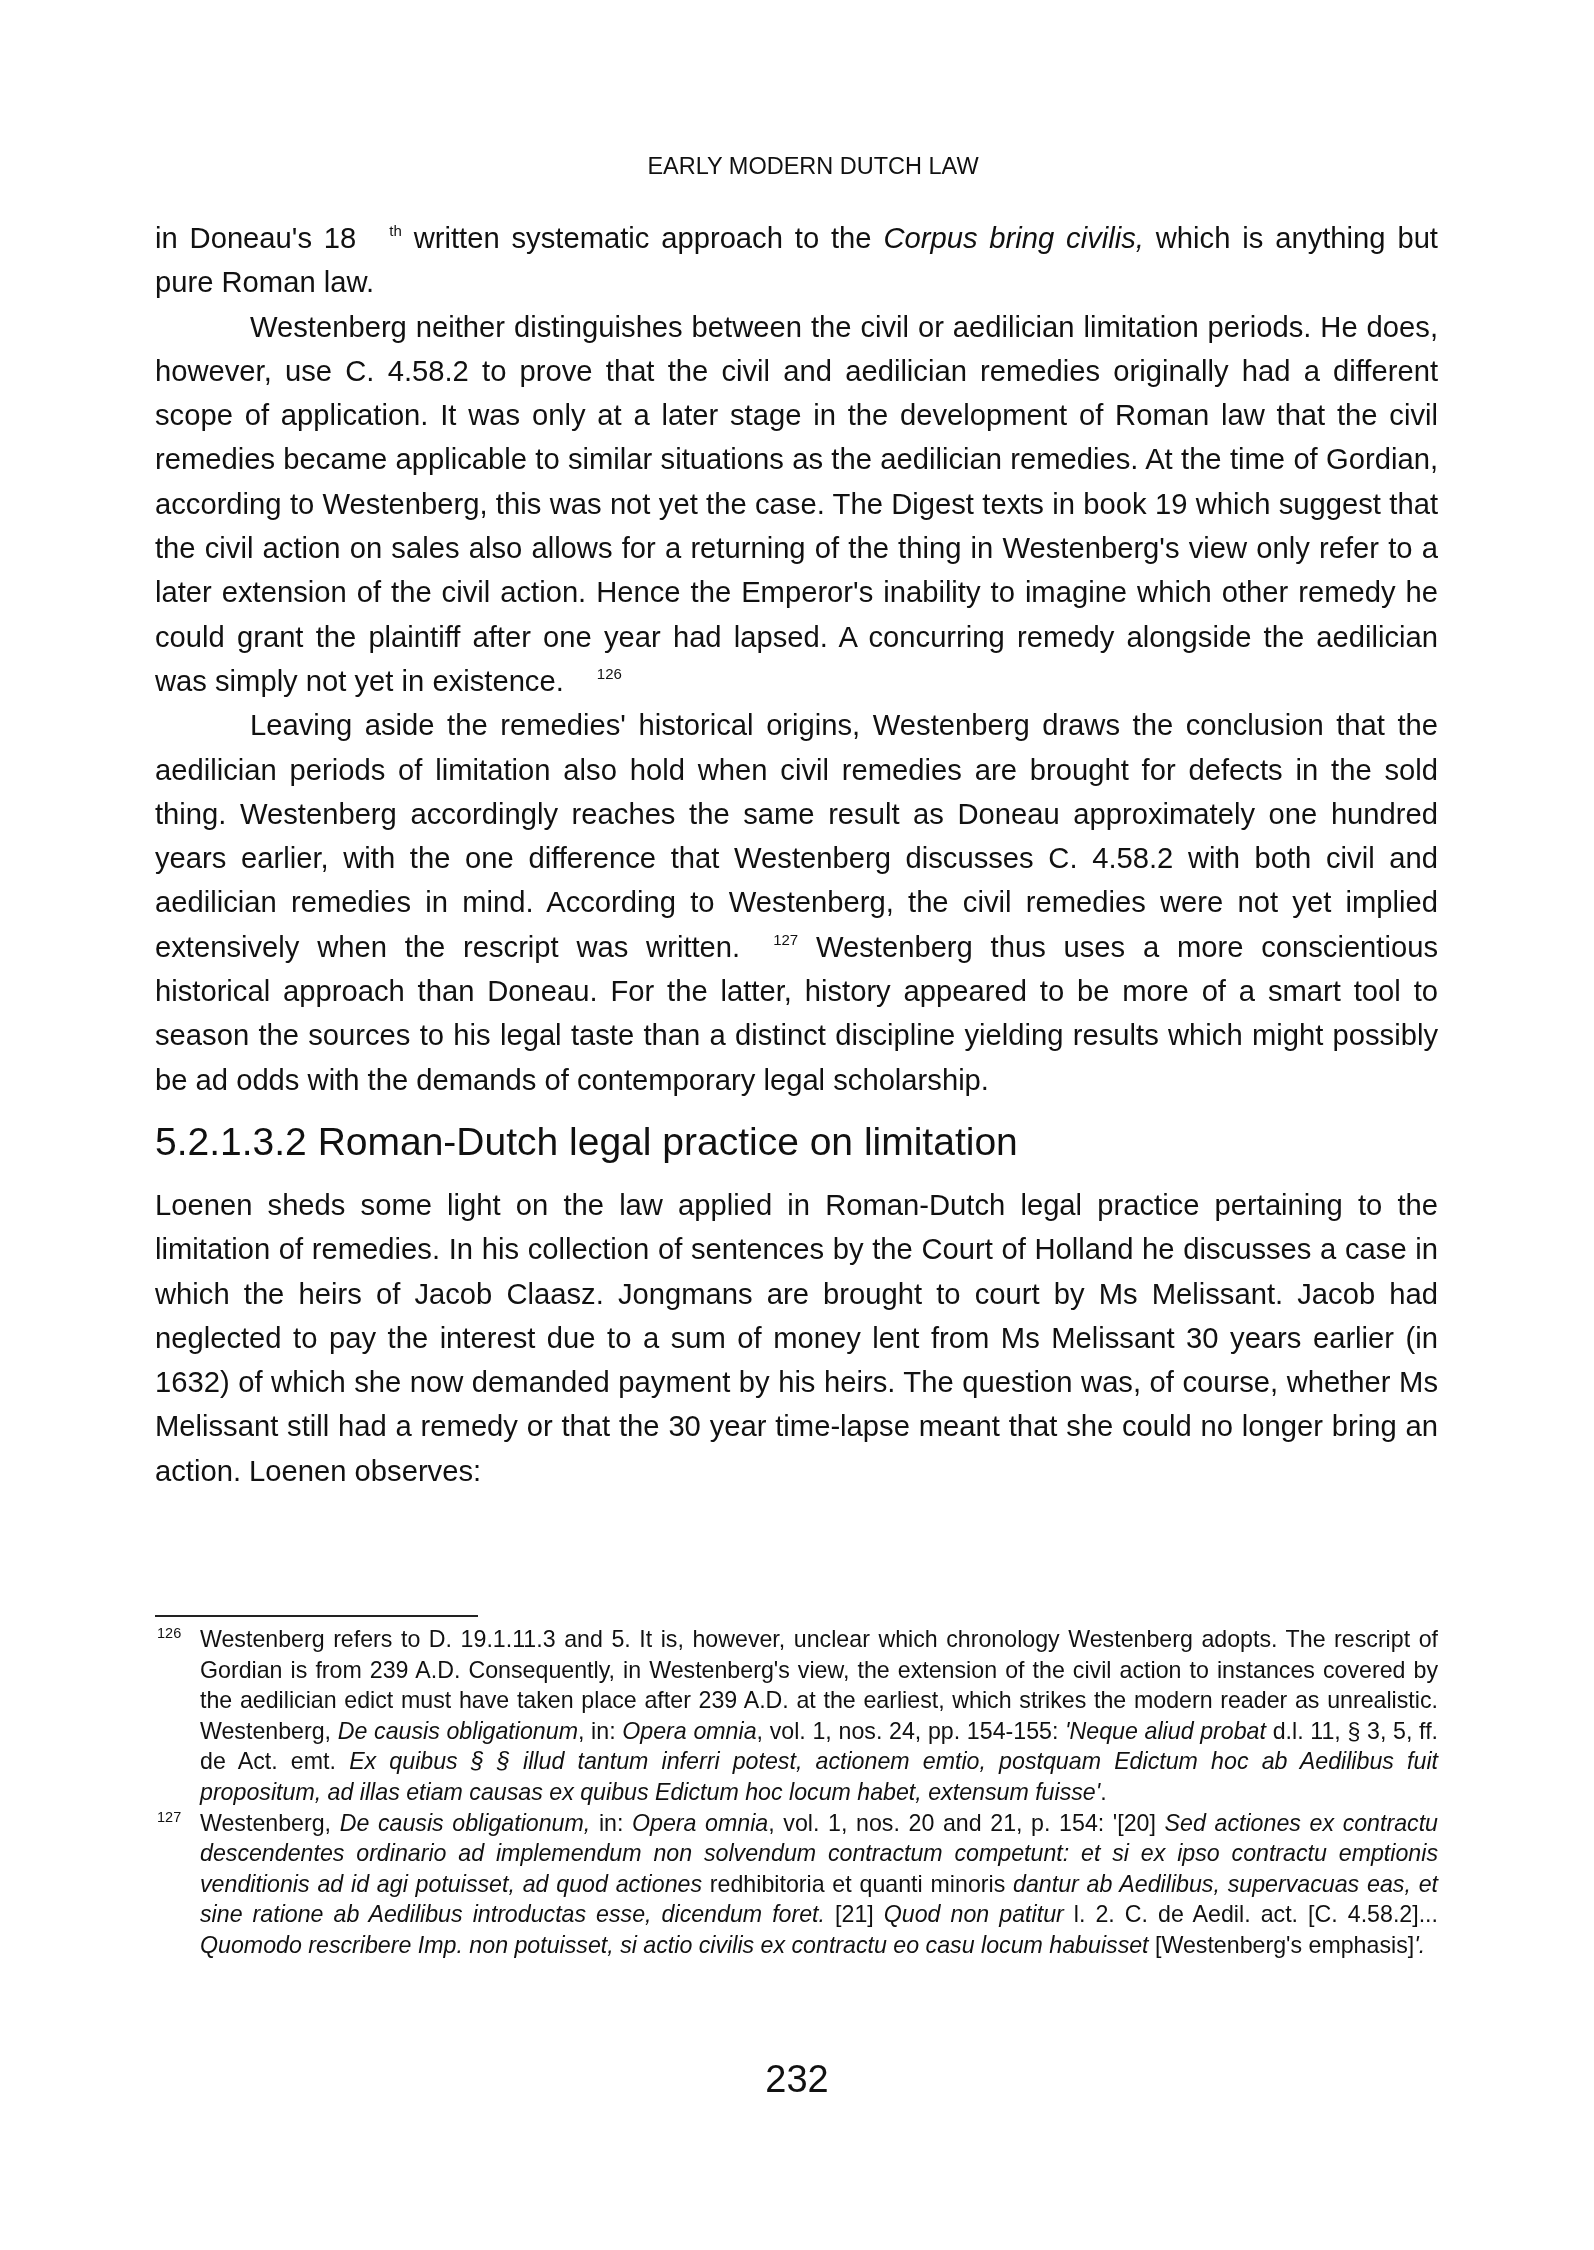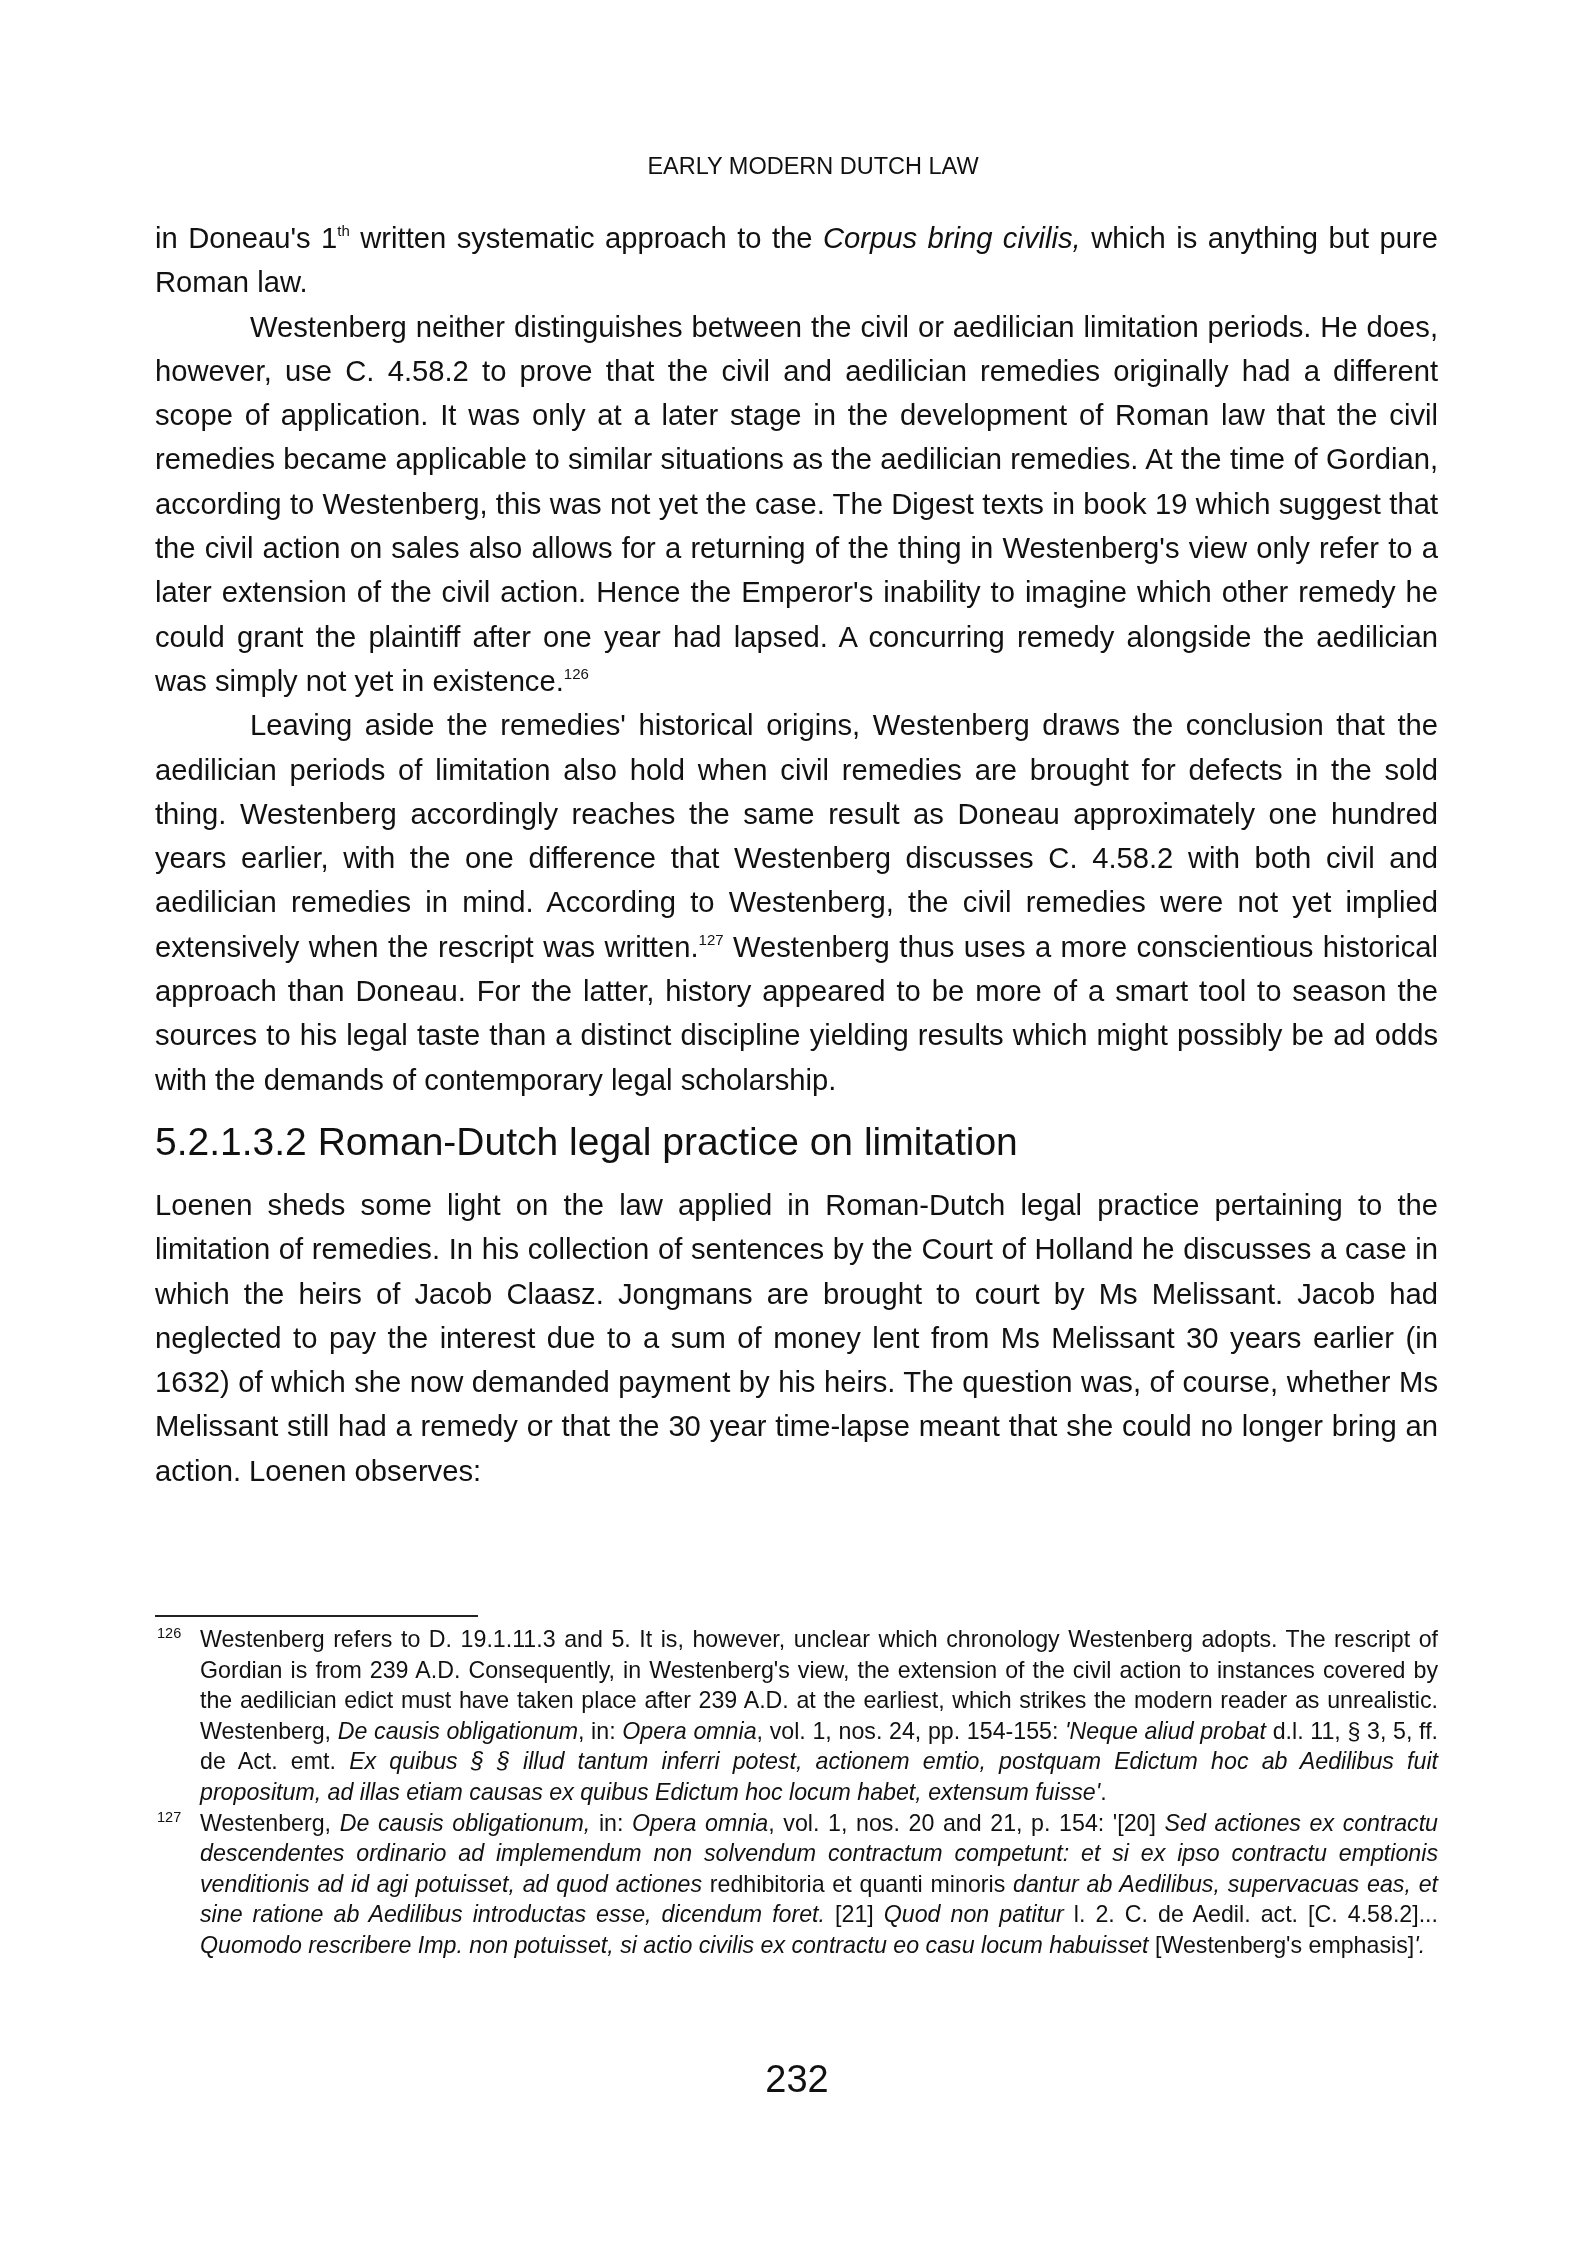--- a/index.html
+++ b/index.html
@@ -38,20 +38,21 @@
     margin: 0;
     text-align: justify;
   }
   .body-text p.indent {
     text-indent: 95px;
   }
   .body-text sup {
     font-size: 15px;
     line-height: 0;
     vertical-align: 12px;
+    margin-left: 33px;
   }
   .section-heading {
     margin: 18px 0 19px 0;
     font-size: 39px;
     line-height: 44px;
     font-weight: normal;
   }
   .footnote-rule {
     position: absolute;
     top: 1615px;
@@ -91,21 +92,21 @@
     font-size: 38px;
     line-height: 34px;
   }
 </style>
 </head>
 <body>
 
 <div class="running-header">EARLY MODERN DUTCH LAW</div>
 
 <div class="body-text">
-  <p><span>in Doneau's 1</span><sup>th</sup><span> written systematic approach to the </span><i>Corpus bring civilis,</i><span> which is anything but pure Roman law.</span></p>
+  <p><span>in Doneau's 18</span><sup>th</sup><span> written systematic approach to the </span><i>Corpus bring civilis,</i><span> which is anything but pure Roman law.</span></p>
 
   <p class="indent"><span>Westenberg neither distinguishes between the civil or aedilician limitation periods. He does, however, use C. 4.58.2 to prove that the civil and aedilician remedies originally had a different scope of application. It was only at a later stage in the development of Roman law that the civil remedies became applicable to similar situations as the aedilician remedies. At the time of Gordian, according to Westenberg, this was not yet the case. The Digest texts in book 19 which suggest that the civil action on sales also allows for a returning of the thing in Westenberg's view only refer to a later extension of the civil action. Hence the Emperor's inability to imagine which other remedy he could grant the plaintiff after one year had lapsed. A concurring remedy alongside the aedilician was simply not yet in existence.</span><sup>126</sup></p>
 
   <p class="indent"><span>Leaving aside the remedies' historical origins, Westenberg draws the conclusion that the aedilician periods of limitation also hold when civil remedies are brought for defects in the sold thing. Westenberg accordingly reaches the same result as Doneau approximately one hundred years earlier, with the one difference that Westenberg discusses C. 4.58.2 with both civil and aedilician remedies in mind. According to Westenberg, the civil remedies were not yet implied extensively when the rescript was written.</span><sup>127</sup><span> Westenberg thus uses a more conscientious historical approach than Doneau. For the latter, history appeared to be more of a smart tool to season the sources to his legal taste than a distinct discipline yielding results which might possibly be ad odds with the demands of contemporary legal scholarship.</span></p>
 
   <div class="section-heading">5.2.1.3.2 Roman-Dutch legal practice on limitation</div>
 
   <p><span>Loenen sheds some light on the law applied in Roman-Dutch legal practice pertaining to the limitation of remedies. In his collection of sentences by the Court of Holland  he discusses a case in which the heirs of Jacob Claasz. Jongmans are brought to court by Ms Melissant. Jacob had neglected to pay the interest due to a sum of money lent from Ms Melissant 30 years earlier (in 1632) of which she now demanded payment by his heirs. The question was, of course, whether Ms Melissant still had a remedy or that the 30 year time-lapse meant that she could no longer bring an action. Loenen observes:</span></p>
 </div>
 

